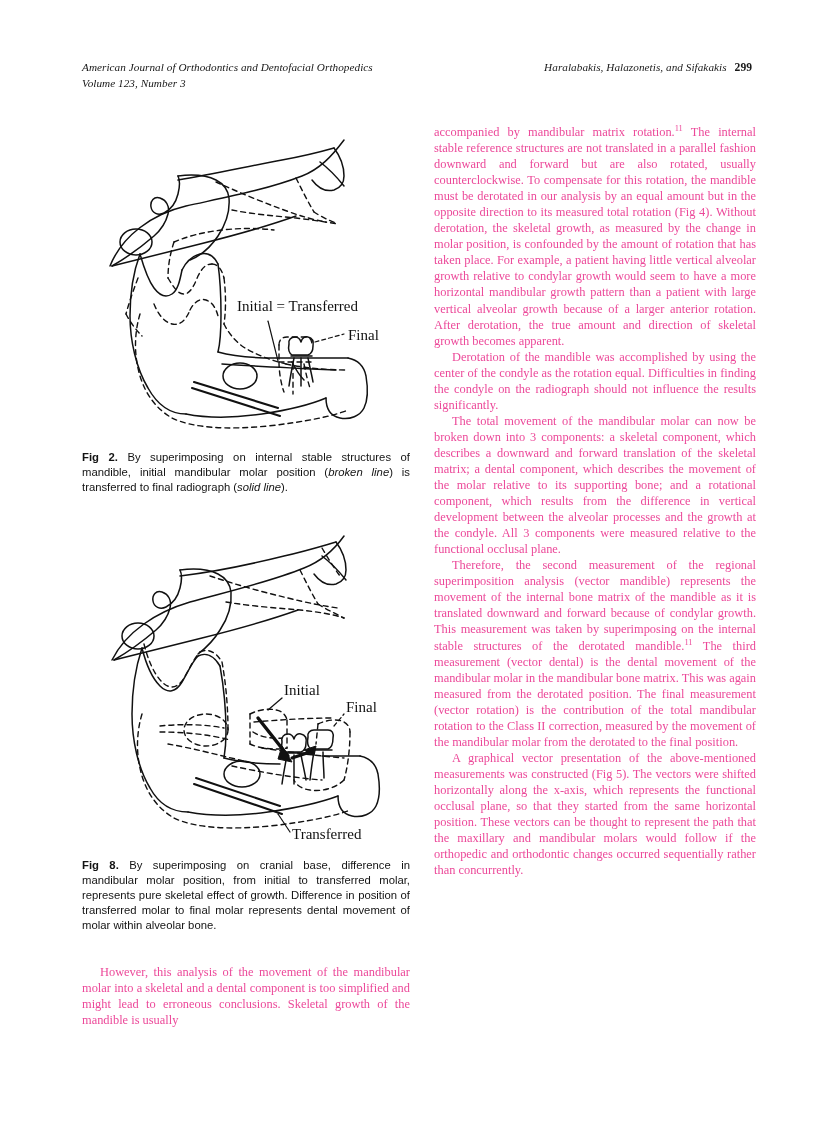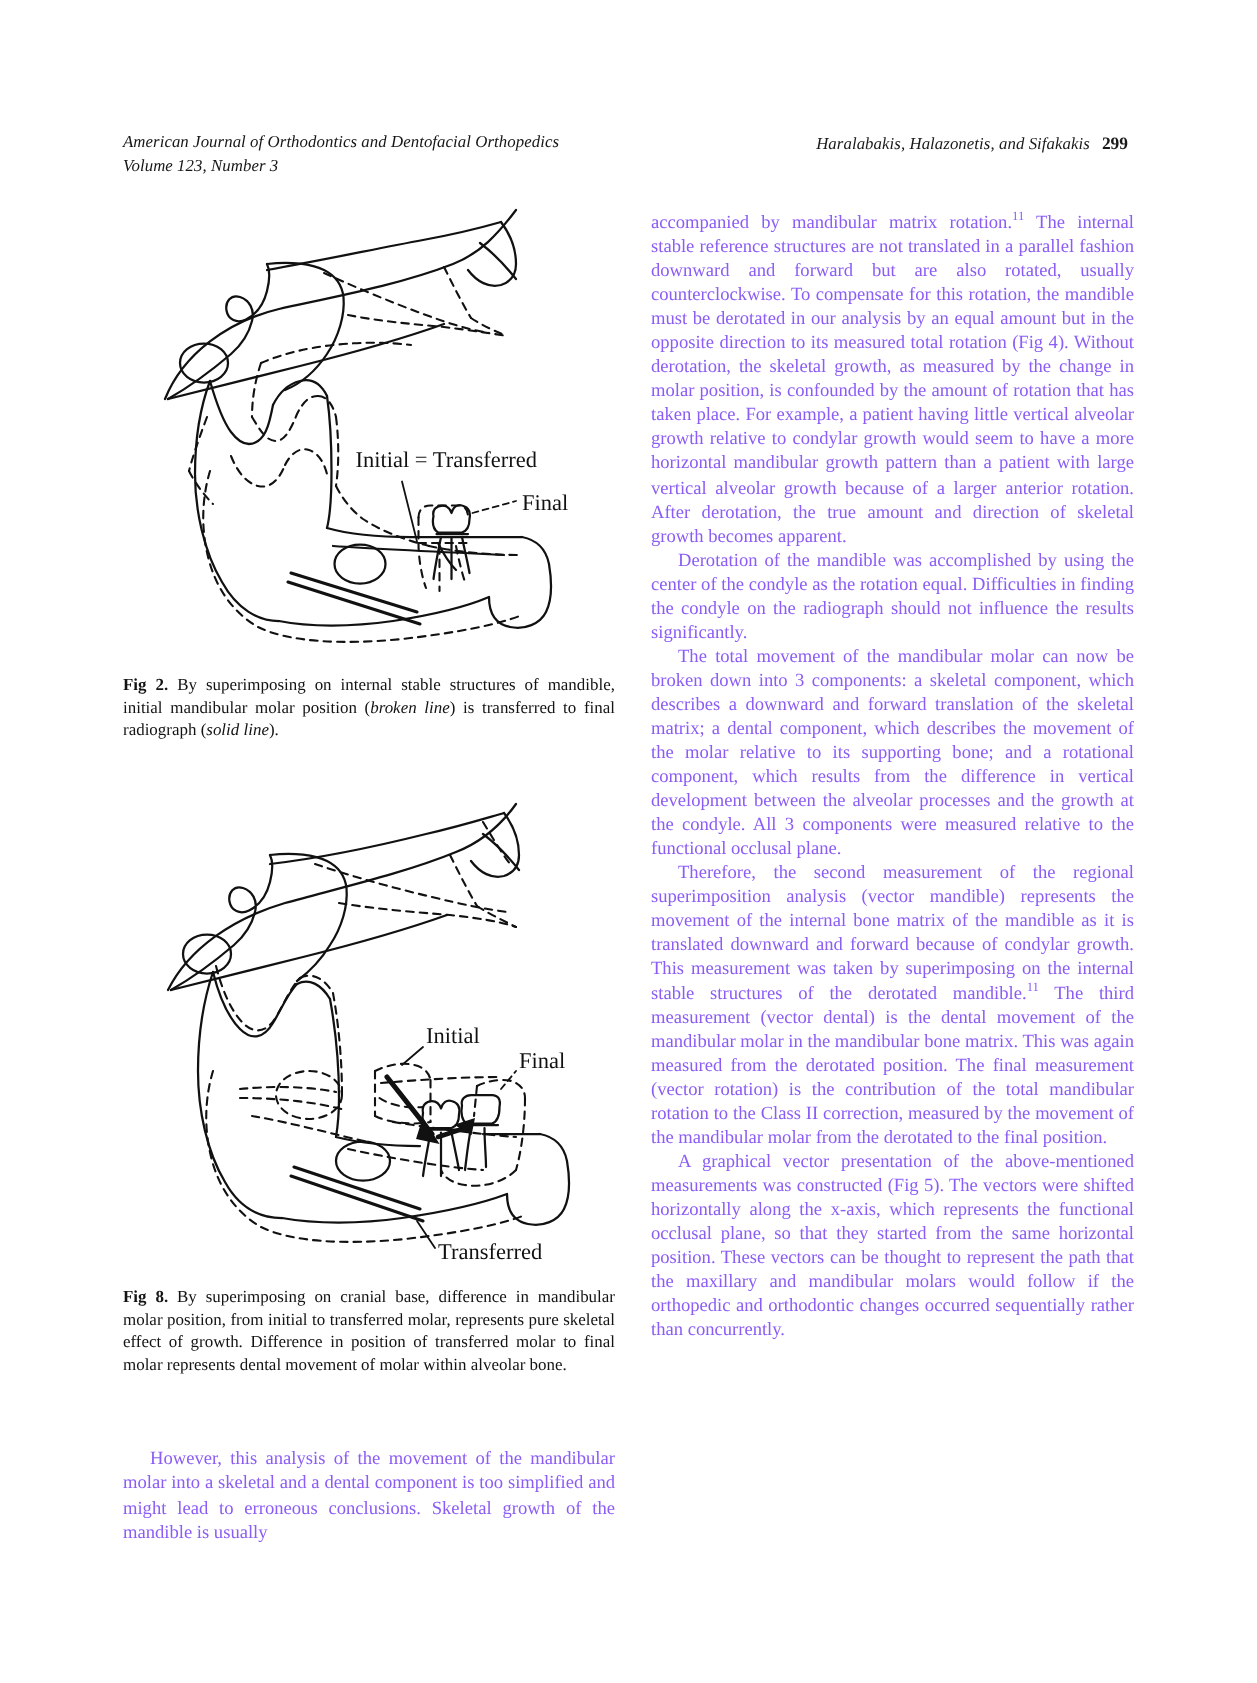--- a/index.html
+++ b/index.html
@@ -21,21 +21,20 @@
     inset: 0;
   }
 
   
   .running-head {
     position: absolute;
     left: 82px;
     top: 60px;
     width: 674px;
     height: 36px;
-    margin-top: 28px;
   }
   .rh-left {
     position: absolute;
     left: 0;
     top: 0;
     font-style: italic;
     font-size: 11.2px;
     line-height: 15.5px;
     letter-spacing: 0.05px;
     color: #161616;
@@ -75,33 +74,32 @@
     top: 124px;
     width: 322px;
   }
 
   .body-text {
     font-size: 12.4px;
     line-height: 16.05px;
     text-align: justify;
     text-justify: inter-word;
     hyphens: manual;
-    color: #8b5cf6;
-    margin-top: 16px;
+    color: #ec4899;
   }
   .body-text p {
     margin: 0;
     text-indent: 18px;
   }
   .body-text p.noindent {
     text-indent: 0;
   }
 
   .caption {
-    font-family: Liberation Serif, serif;
+    font-family: Liberation Sans, sans-serif;
     font-size: 11.3px;
     line-height: 15.2px;
     text-align: justify;
     color: #131313;
     margin: 0;
   }
   .caption .figlabel {
     font-weight: bold;
   }
   .caption em {

